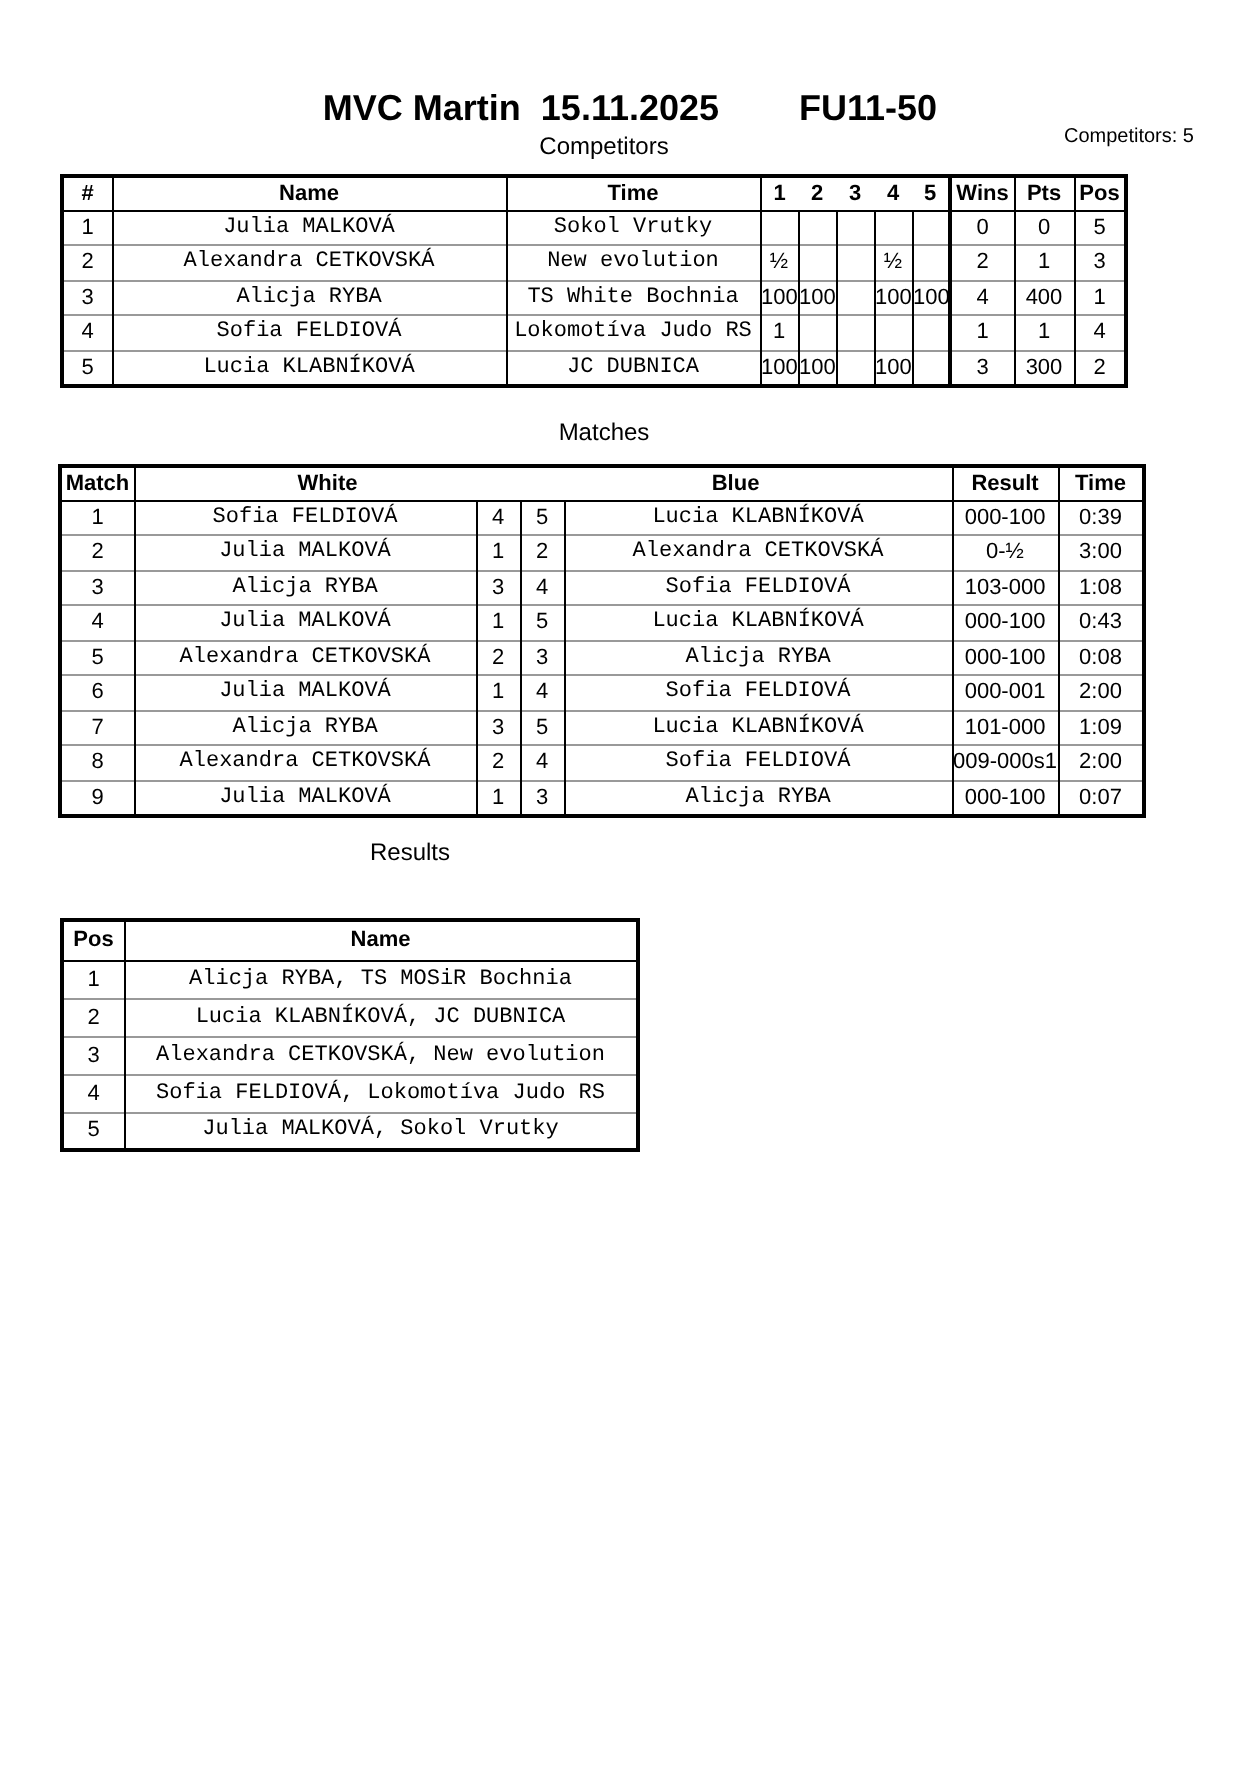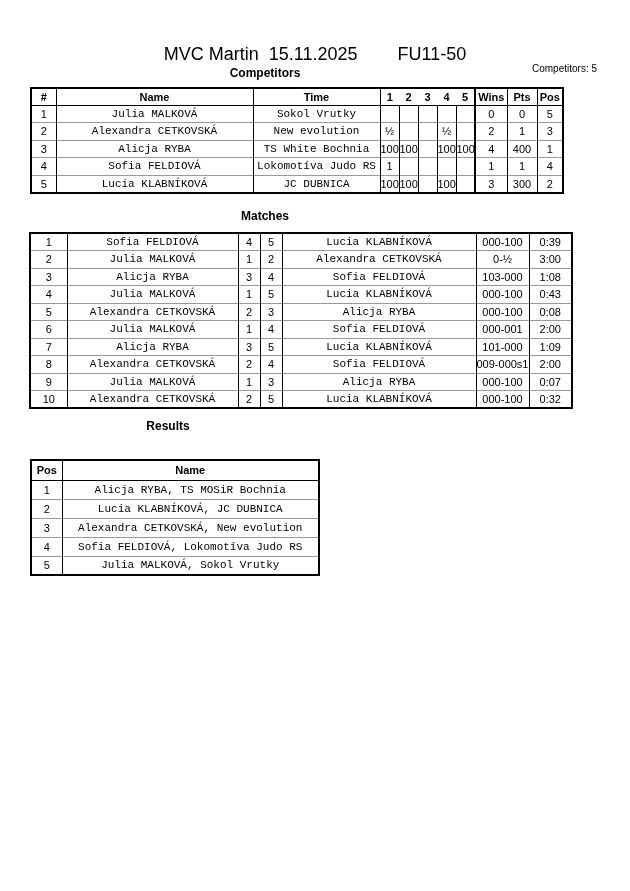--- a/index.html
+++ b/index.html
@@ -4,23 +4,23 @@
 <style>
   html,body { margin:0; padding:0; }
   body {
     width:630px; height:891px; background:#ffffff; color:#000;
     font-family:"Liberation Sans","DejaVu Sans",sans-serif;
     position:relative; overflow:hidden;
   }
   .abs { position:absolute; }
   .page-title {
     top:44px; left:0; width:630px; text-align:center;
-    font-size:18px; font-weight:normal; white-space:pre;
+    font-size:18px; font-weight:bold; white-space:pre;
   }
-  .section-title { font-size:12px; font-weight:bold; text-align:center; }
+  .section-title { font-size:12px; font-weight:normal; text-align:center;margin-left:37px; }
   .sec-competitors { top:66px; left:0; width:530px; }
   .sec-matches    { top:209px; left:0; width:530px; }
   .sec-results    { top:419px; left:0; width:336px; }
   .count-label { top:63px; right:33px; font-size:10px; }
 
   table { border-collapse:collapse; table-layout:fixed; background:#fff; position:absolute; }
   .tbl { border:2px solid #000; }
   .tbl th, .tbl td {
     padding:0; font-size:11px; white-space:nowrap; overflow:hidden;
     vertical-align:middle; text-align:center;
@@ -160,20 +160,27 @@
     <colgroup>
       <col style="width:37px">
         <col style="width:171px">
         <col style="width:22px">
         <col style="width:22px">
       <col style="width:194px">
         <col style="width:53px">
         <col style="width:43px">
     </colgroup>
     <tbody>
+        <tr class="hdr">
+      <th>Match</th>
+      <th colspan="2">White</th>
+      <th colspan="2" class="nogrp">Blue</th>
+      <th>Result</th>
+      <th>Time</th>
+    </tr>
     <tr>
       <td>1</td>
       <td class="l">Sofia FELDIOVÁ</td>
       <td>4</td>
       <td>5</td>
       <td class="l bold">Lucia KLABNÍKOVÁ</td>
       <td>000-100</td>
       <td>0:39</td>
     </tr>
     <tr>
@@ -240,29 +247,20 @@
       <td>2:00</td>
     </tr>
     <tr>
       <td>9</td>
       <td class="l">Julia MALKOVÁ</td>
       <td>1</td>
       <td>3</td>
       <td class="l bold">Alicja RYBA</td>
       <td>000-100</td>
       <td>0:07</td>
-    </tr>
-    <tr>
-      <td>10</td>
-      <td class="l">Alexandra CETKOVSKÁ</td>
-      <td>2</td>
-      <td>5</td>
-      <td class="l bold">Lucia KLABNÍKOVÁ</td>
-      <td>000-100</td>
-      <td>0:32</td>
     </tr>
   </tbody>
     </table>
 
   <div class="abs section-title sec-results">Results</div>
 
   <table class="tbl" id="results-table">
     <colgroup>
         <col style="width:31px">
         <col style="width:257px">

